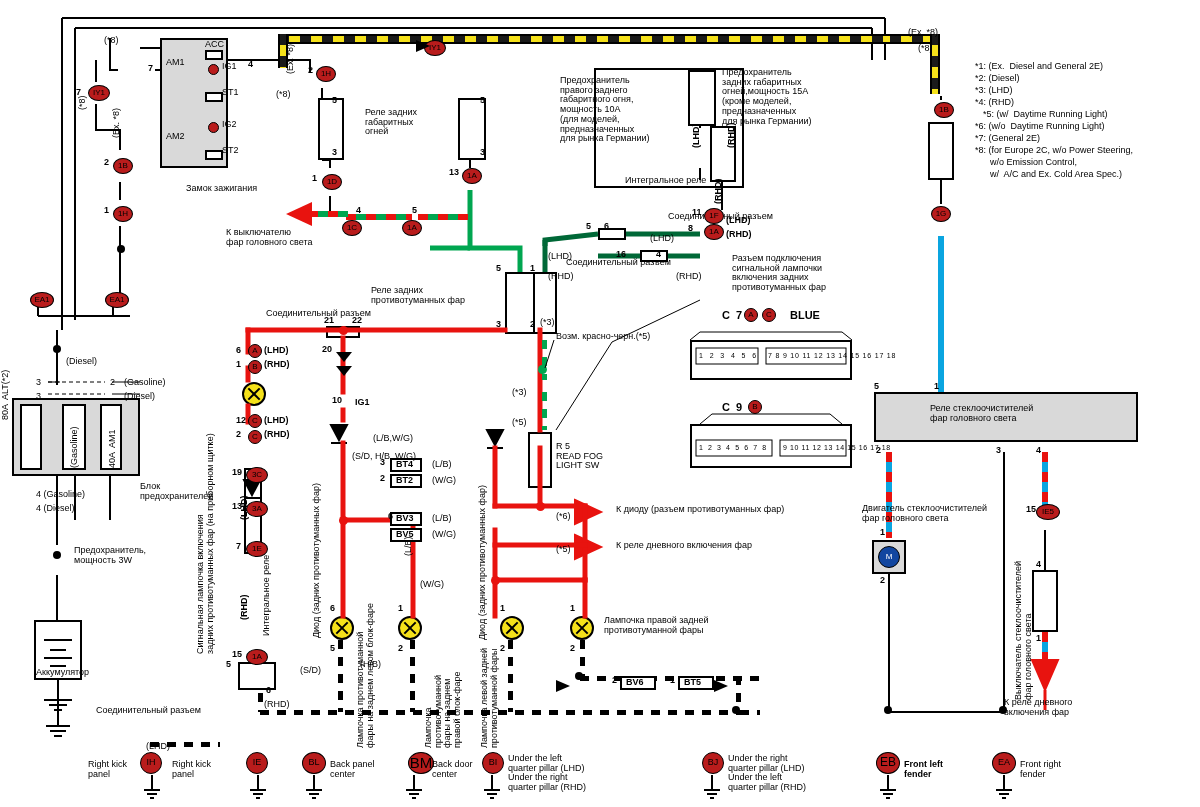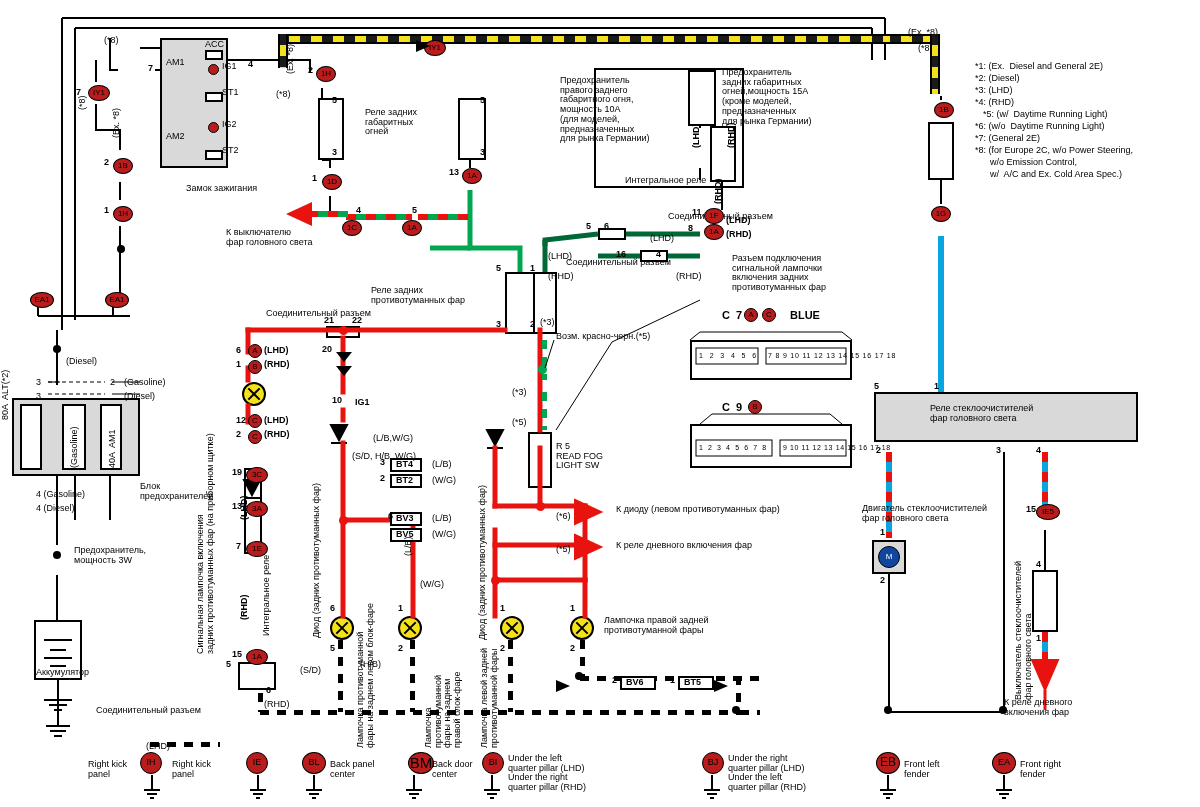--- a/index.html
+++ b/index.html
@@ -391,21 +391,21 @@
 противотуманных фар</div>
   <div class="lbl c" style="left:930px;top:404px;width:160px;">Реле стеклоочистителей
 фар головного света</div>
   <div class="lbl" style="left:140px;top:482px;">Блок
 предохранителей</div>
   <div class="lbl" style="left:36px;top:668px;">Аккумулятор</div>
   <div class="lbl" style="left:74px;top:546px;">Предохранитель,
 мощность 3W</div>
   <div class="lbl" style="left:226px;top:228px;">К выключателю
 фар головного света</div>
-  <div class="lbl" style="left:616px;top:505px;">К диоду (левом противотуманных фар)</div>
+  <div class="lbl" style="left:616px;top:505px;">К диоду (разъем противотуманных фар)</div>
   <div class="lbl" style="left:616px;top:541px;">К реле дневного включения фар</div>
   <div class="lbl" style="left:1004px;top:698px;">К реле дневного
 включения фар</div>
   <div class="lbl" style="left:556px;top:332px;">Возм. красно-черн.(*5)</div>
   <div class="lbl" style="left:556px;top:442px;">R 5
 READ FOG
 LIGHT SW</div>
   <div class="lbl" style="left:604px;top:616px;">Лампочка правой задней
 противотуманной фары</div>
   <div class="lbl c" style="left:862px;top:504px;width:122px;">Двигатель стеклоочистителей
@@ -608,21 +608,21 @@
   <div class="lbl" style="left:432px;top:760px;">Back door
 center</div>
   <div class="lbl" style="left:508px;top:754px;">Under the left
 quarter pillar (LHD)
 Under the right
 quarter pillar (RHD)</div>
   <div class="lbl" style="left:728px;top:754px;">Under the right
 quarter pillar (LHD)
 Under the left
 quarter pillar (RHD)</div>
-  <div class="lbl" style="left:904px;top:760px;">Front left
+  <div class="lbl" style="left:904px;top:760px;font-weight:bold;">Front left
 fender</div>
   <div class="lbl" style="left:1020px;top:760px;">Front right
 fender</div>
 
   <svg width="1200" height="807">
     <g fill="#000">
       <polygon points="416,40 430,46 416,52"></polygon>
       <polygon points="336,352 352,352 344,362"></polygon>
       <polygon points="336,366 352,366 344,376"></polygon>
       <polygon points="556,680 570,686 556,692"></polygon>

